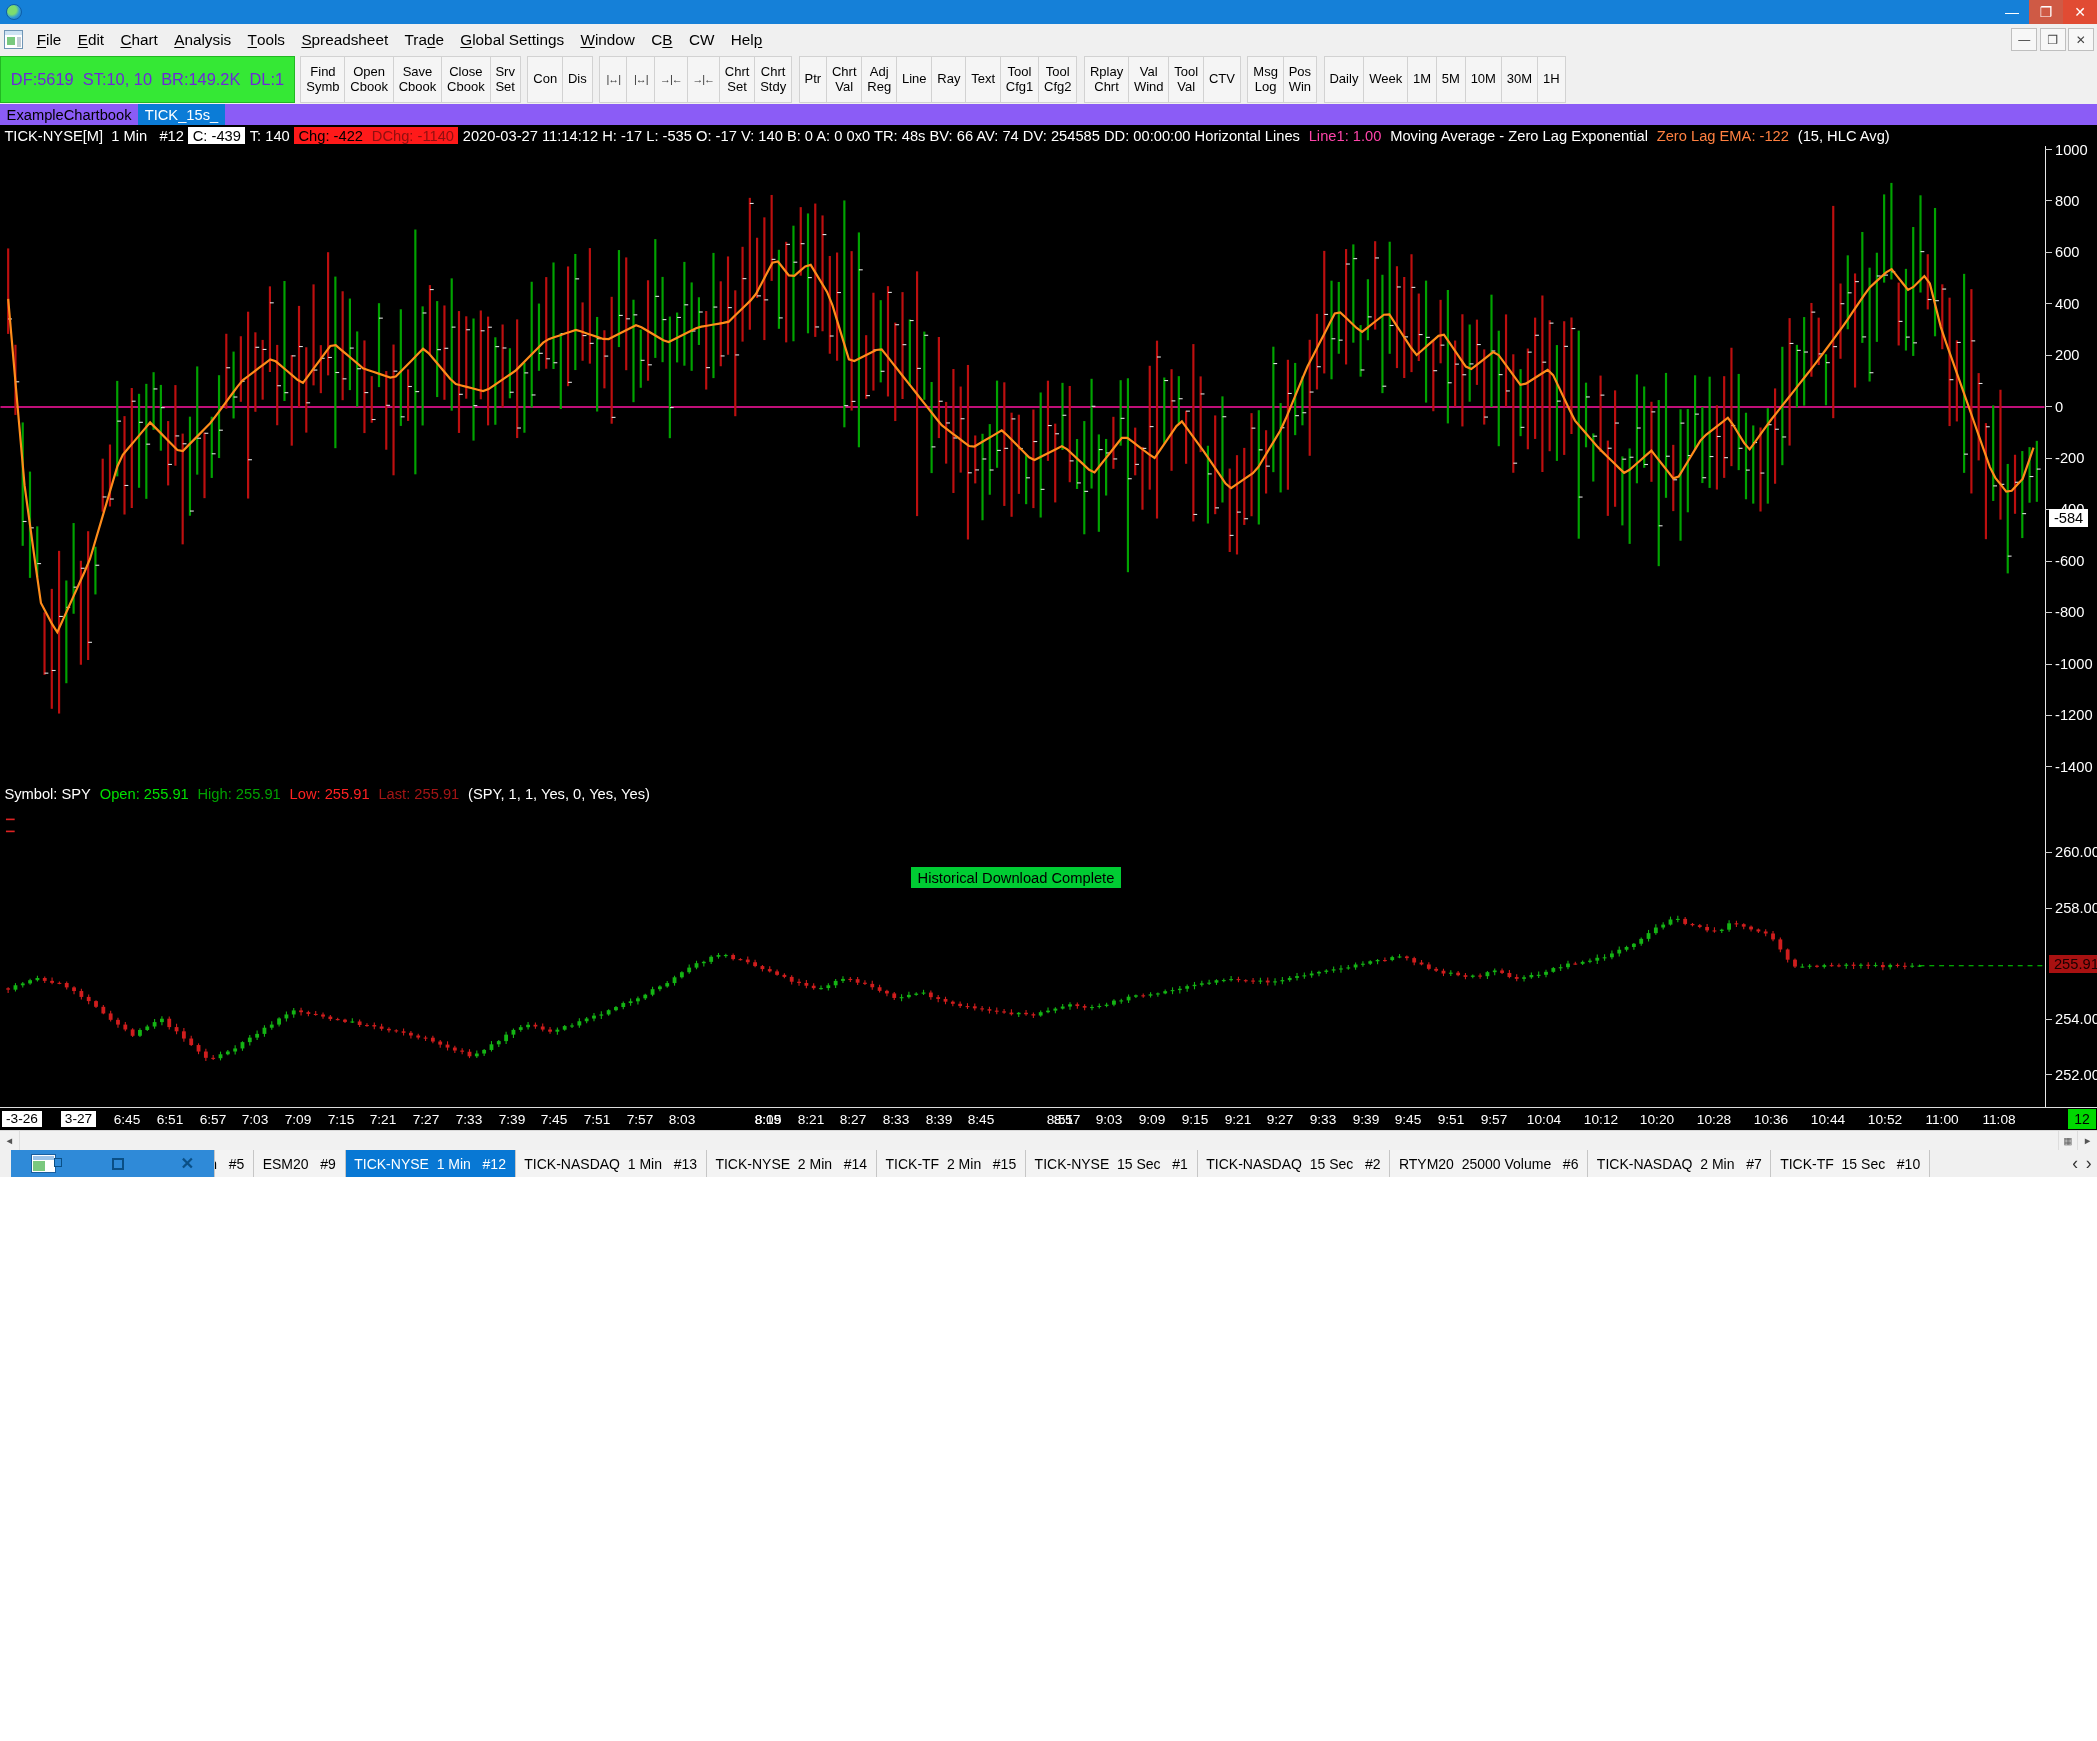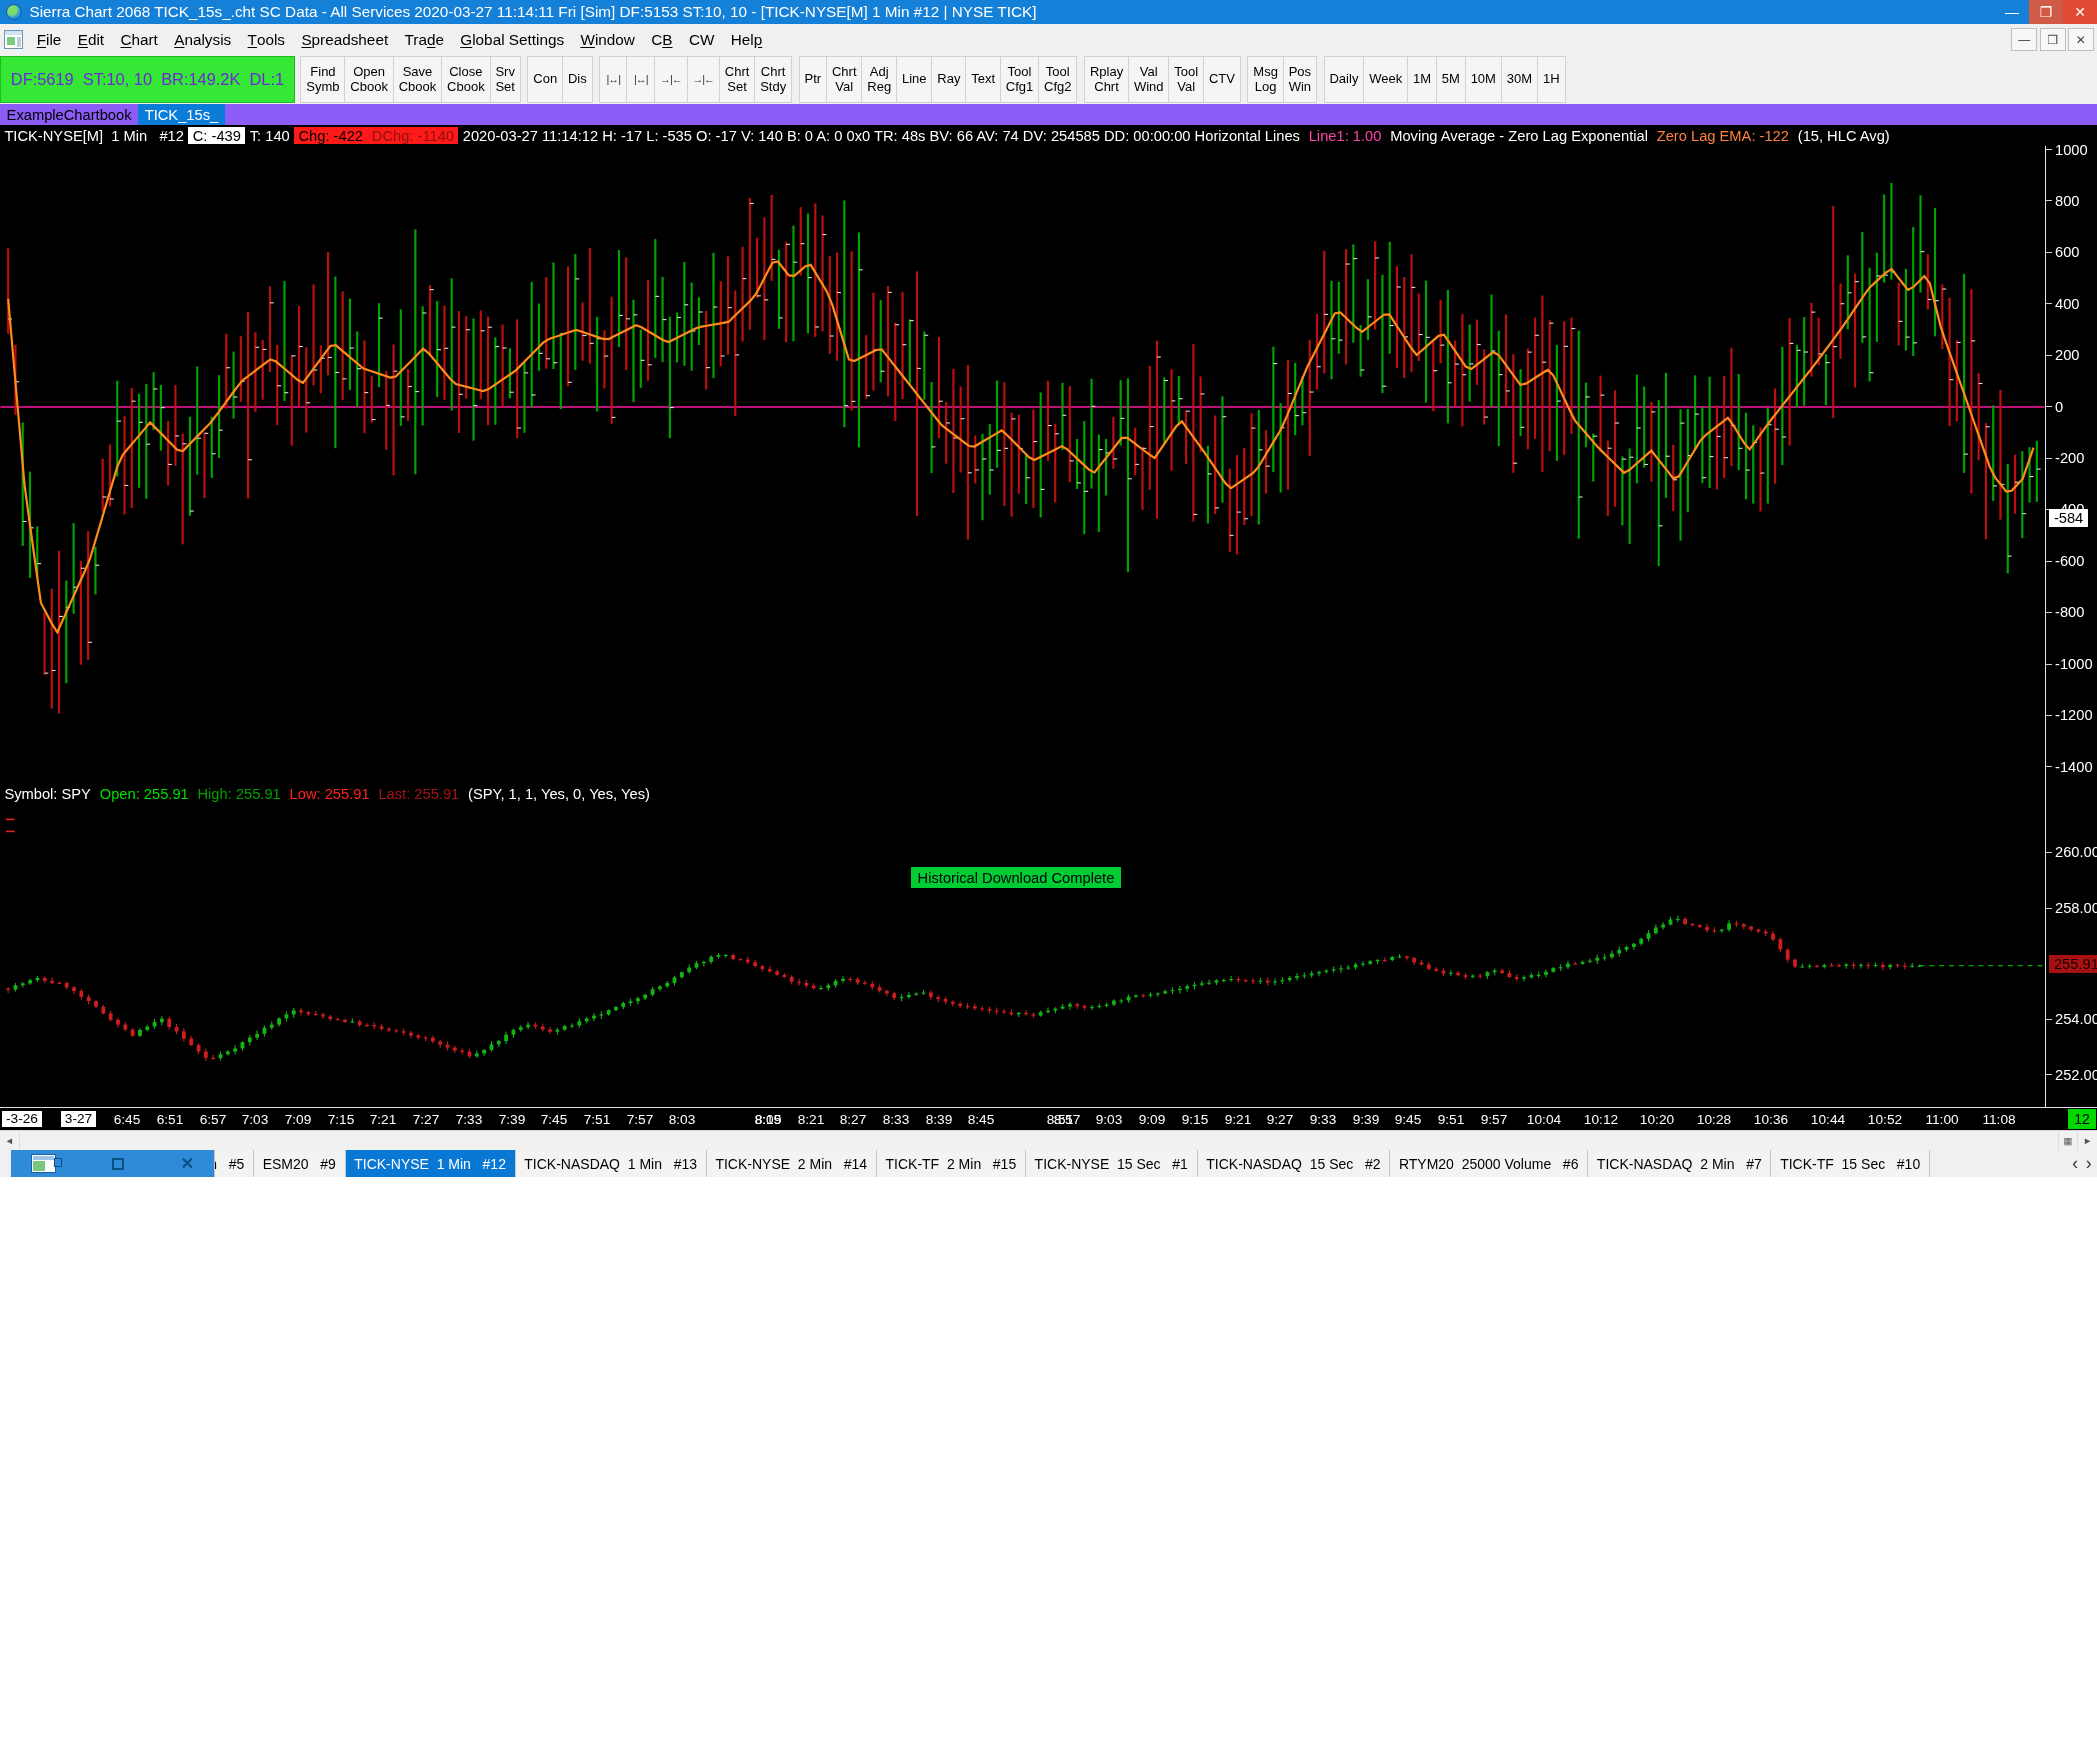--- a/index.html
+++ b/index.html
@@ -101,21 +101,20 @@
   #tab-nav { margin-left:auto; display:flex; align-items:center; padding-right:5.5px; color:#333;
              font-size:17.5px; gap:7.6px; }
 
   #whitefill { position:absolute; left:0; top:1177px; width:2097px; height:564px; background:#fff; }
 </style>
 </head>
 <body>
 
 <div id="titlebar">
   <span id="globe"></span>
-  <span>Sierra Chart 2068 TICK_15s_.cht  SC Data - All Services 2020-03-27  11:14:11 Fri [Sim]  DF:5153  ST:10, 10 - [TICK-NYSE[M]  1 Min   #12 | NYSE TICK]</span>
   <span style="margin-left:auto;display:flex;">
     <span class="tb-btn">—</span>
     <span class="tb-btn" id="tb-restore">❐</span>
     <span class="tb-btn" id="tb-close">✕</span>
   </span>
 </div>
 
 <div id="menubar">
   <span id="menu-doc-icon"></span>
   <span id="menu-items" style="display:flex;">

